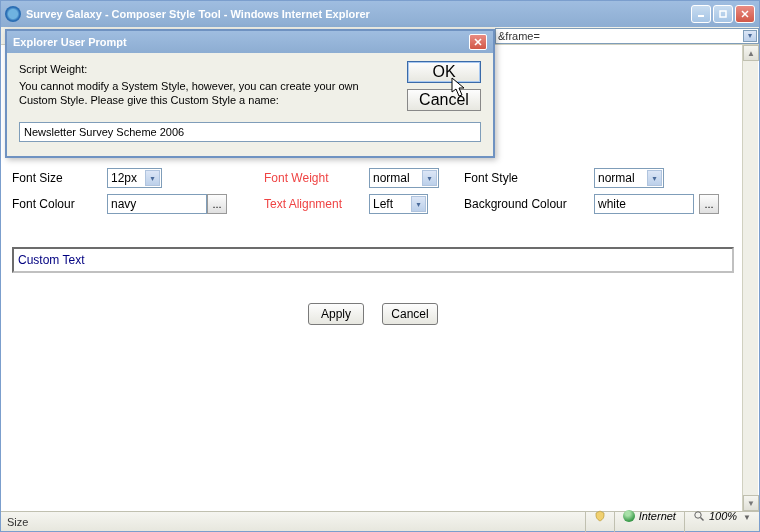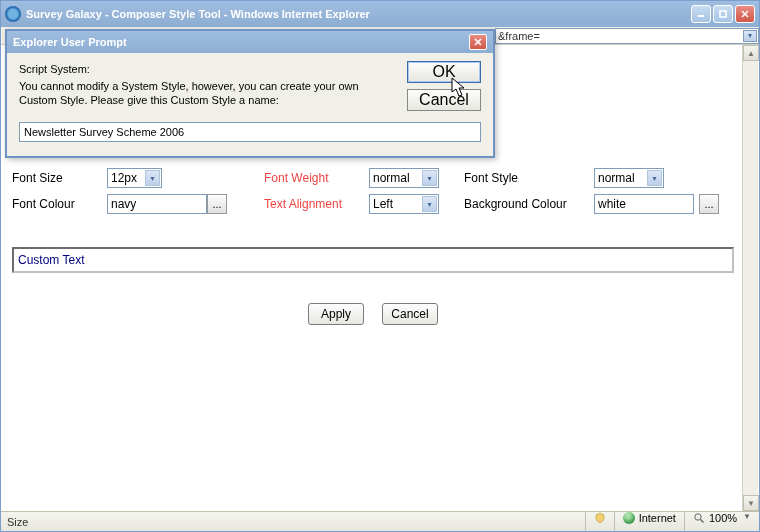--- a/index.html
+++ b/index.html
@@ -212,23 +212,24 @@
     background: linear-gradient(#f5f5f0,#e7e7de);
     border-top: 1px solid #c0c0b0;
     display: flex;
     align-items: center;
     font-size: 11px;
   }
   .status-left { flex:1; padding-left: 6px; color:#333; }
   .status-cell {
     border-left: 1px solid #c0c0b0;
     height: 100%;
-    display:flex;align-items:flex-start;
-    padding: 0 8px;
+    display:flex;align-items:flex-end;
+    padding: 10px 8px;
     gap: 4px;
+    font-style: italic;
   }
   .globe {
     width:12px;height:12px;border-radius:50%;
     background: radial-gradient(circle at 40% 30%, #a8e0a8 20%, #3a9a4a 70%);
   }
   .shield { width:12px;height:12px; }
   .zoom-dd { font-size:8px;color:#666;margin-left:2px; }
 
   
   .dialog {
@@ -361,21 +362,21 @@
       </div>
 
       <div class="row">
         <div class="lbl">Font Colour</div>
         <div class="col1">
           <input class="tin" style="width: 100px;" value="navy">
           <div class="pickbtn">...</div>
         </div>
         <div class="lbl2">Text Alignment</div>
         <div class="col3">
-          <div class="sel" style="width:70px">
+          <div class="sel" style="width:59px">
             <span>Left</span>
             <div class="ddb">▾</div>
           </div>
         </div>
         <div class="lbl3">Background Colour</div>
         <div class="col5">
           <input class="tin" style="width: 100px;" value="white">
           <div class="pickbtn">...</div>
         </div>
       </div>
@@ -421,21 +422,21 @@
             <line x1="2" y1="2" x2="8" y2="8" stroke="#fff" stroke-width="1.6"></line>
             <line x1="8" y1="2" x2="2" y2="8" stroke="#fff" stroke-width="1.6"></line>
           </svg>
       </div>
     </div>
     <div class="dlg-body">
       <div class="dlg-btns">
         <div class="dlg-btn default">OK</div>
         <div class="dlg-btn">Cancel</div>
       </div>
-      <div class="prompt-label">Script System:</div>
+      <div class="prompt-label">Script Weight:</div>
       <div class="prompt-msg">You cannot modify a System Style, however, you can create your own Custom Style. Please give this Custom Style a name:</div>
       <input class="dlg-input" value="Newsletter Survey Scheme 2006" style="">
     </div>
   </div>
 
   <svg class="cursor" style="left:450px;top:76px" width="18" height="22" viewBox="0 0 18 22">
     <path d="M1 1 L1 15 L5 12 L8 19 L11 18 L8 11 L13 11 Z" fill="#fff" stroke="#000" stroke-width="1"></path>
   </svg>
 
 </div>

